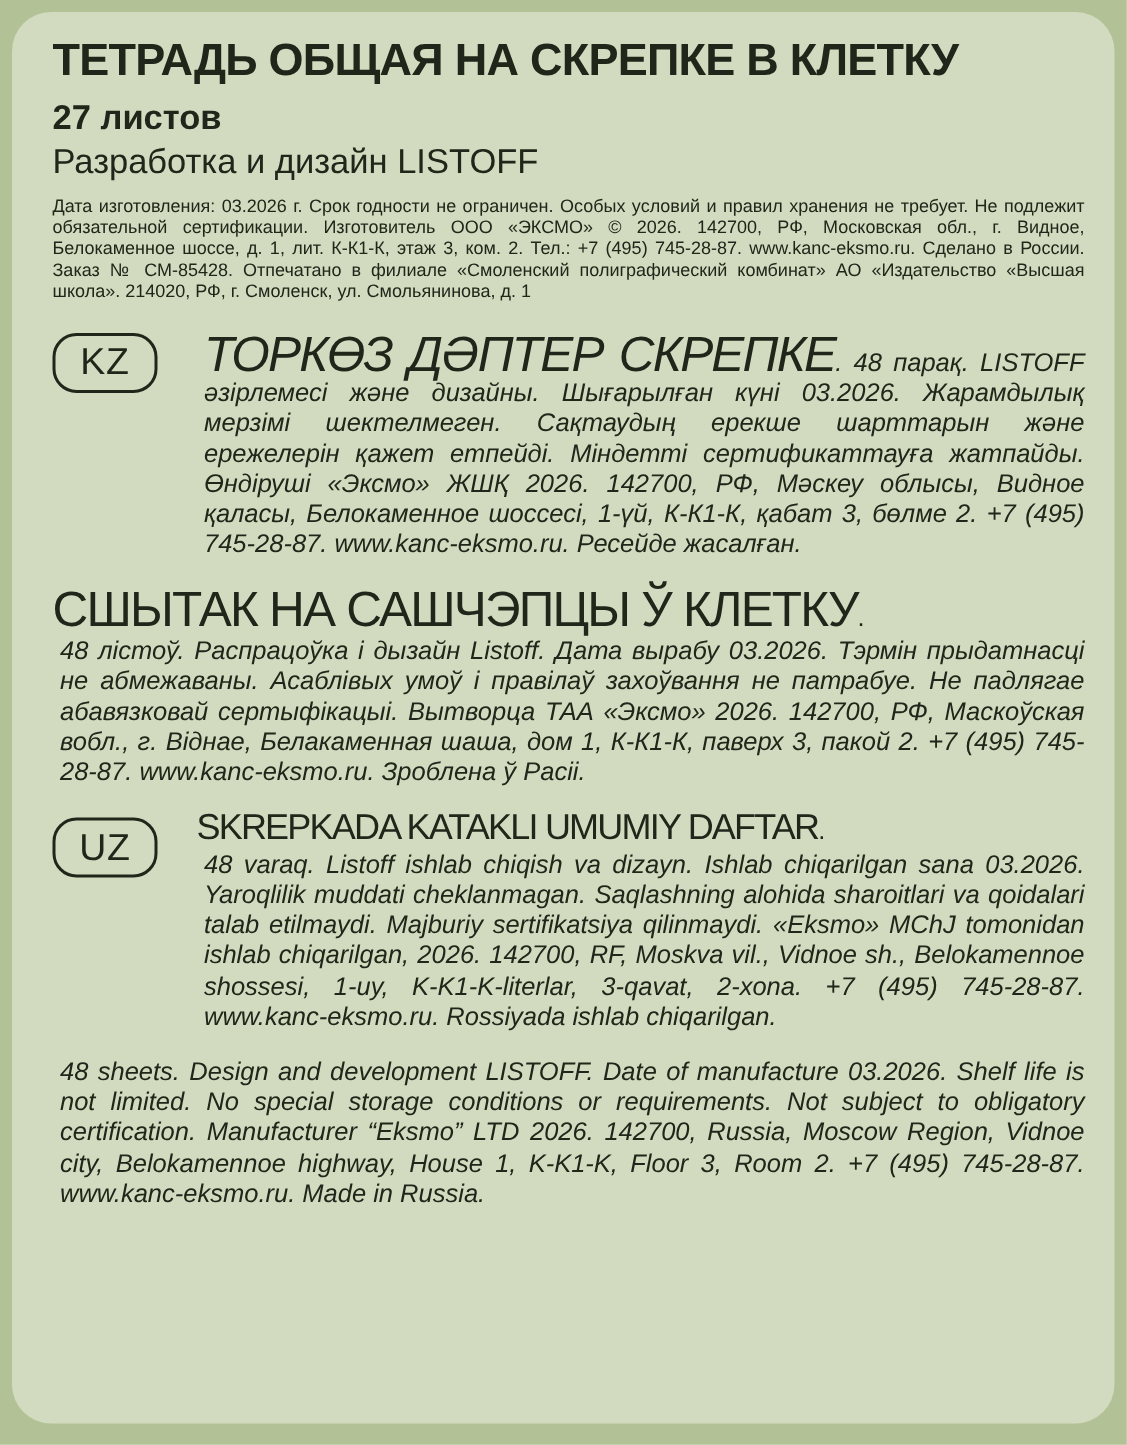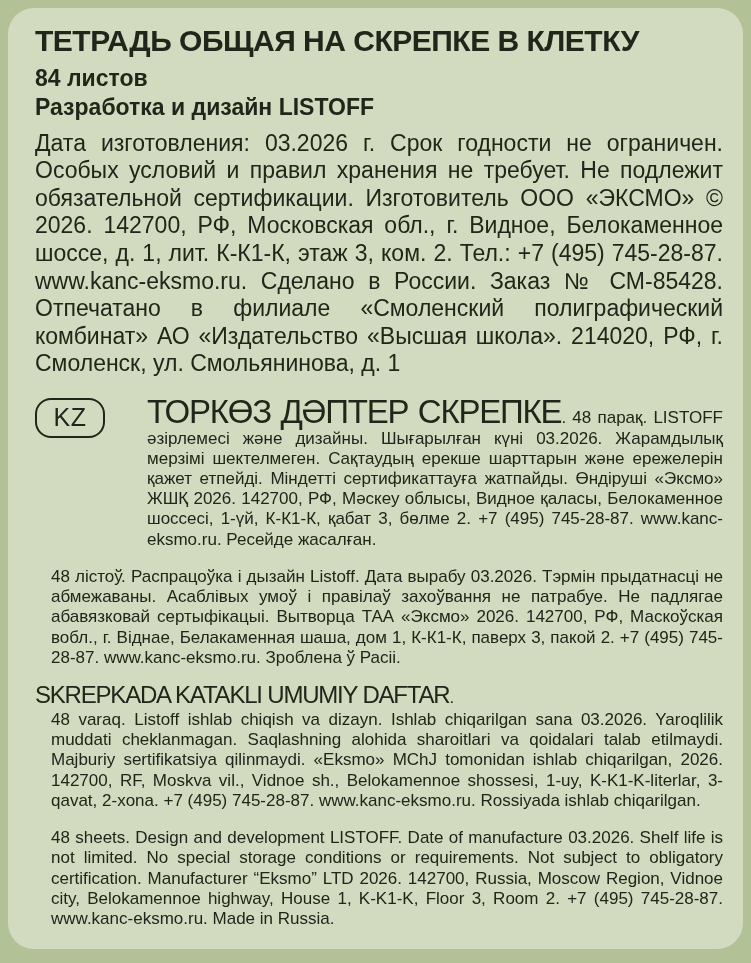--- a/index.html
+++ b/index.html
@@ -33,26 +33,26 @@
     line-height: 1.1;
   }
   .sheets {
     font-size: 23px;
     font-weight: bold;
     margin-top: 9px;
     line-height: 1.1;
   }
   .design {
     font-size: 23px;
-    font-weight: bold;
+    font-weight: normal;
     margin-top: 4px;
     line-height: 1.1;
   }
   .info {
-    font-size: 23px;
+    font-size: 12px;
     line-height: 1.2;
     text-align: justify;
     margin-top: 9px;
   }
   .section {
     display: flex;
     align-items: flex-start;
     margin-top: 15px;
   }
   .badge-col {
@@ -86,52 +86,59 @@
     font-size: 24px;
   }
   .dot {
     font-size: 17px;
     letter-spacing: 0;
   }
   .sec-body {
     font-size: 17px;
     line-height: 1.19;
     text-align: justify;
-    margin: 2px 0 0 16px;
+    margin: 2px 0 0 5px;
+    font-style: italic;
   }
   p { margin: 0; }
 </style>
 </head>
 <body>
 
 <div class="card">
 
   <div class="title">ТЕТРАДЬ ОБЩАЯ НА СКРЕПКЕ В КЛЕТКУ</div>
-  <div class="sheets">84 листов</div>
+  <div class="sheets">27 листов</div>
   <div class="design">Разработка и дизайн LISTOFF</div>
   <p class="info">Дата изготовления: 03.2026 г. Срок годности не ограничен. Особых условий и правил хранения не требует. Не подлежит обязательной сертификации. Изготовитель ООО «ЭКСМО» © 2026. 142700, РФ, Московская обл., г. Видное, Белокаменное шоссе, д. 1, лит. К-К1-К, этаж 3, ком. 2. Тел.: +7 (495) 745-28-87. www.kanc-eksmo.ru. Сделано в России. Заказ № СМ-85428. Отпечатано в филиале «Смоленский полиграфический комбинат» АО «Издательство «Высшая школа». 214020, РФ, г. Смоленск, ул. Смольянинова, д. 1</p>
 
   <div class="section">
     <div class="badge-col">
       <div class="badge">
         <span>KZ</span>
       </div>
     </div>
     <div class="sec-content">
       <p class="sec-body"><span class="sec-heading">ТОРКӨЗ ДӘПТЕР СКРЕПКЕ</span><span class="dot">.</span> <span>48 парақ. LISTOFF әзірлемесі және дизайны. Шығарылған күні 03.2026. Жарамдылық мерзімі шектелмеген. Сақтаудың ерекше шарттарын және ережелерін қажет етпейді. Міндетті сертификаттауға жатпайды. Өндіруші «Эксмо» ЖШҚ 2026. 142700, РФ, Мәскеу облысы, Видное қаласы, Белокаменное шоссесі, 1-үй, К-К1-К, қабат 3, бөлме 2. +7 (495) 745-28-87. www.kanc-eksmo.ru. Ресейде жасалған.</span></p>
     </div>
   </div>
 
   <div class="section">
     <div class="sec-content">
+      <div><span class="sec-heading">СШЫТАК НА САШЧЭПЦЫ Ў КЛЕТКУ</span><span class="dot">.</span></div>
       <p class="sec-body">48 лістоў. Распрацоўка і дызайн Listoff. Дата вырабу 03.2026. Тэрмін прыдатнасці не абмежаваны. Асаблівых умоў і правілаў захоўвання не патрабуе. Не падлягае абавязковай сертыфікацыі. Вытворца ТАА «Эксмо» 2026. 142700, РФ, Маскоўская вобл., г. Віднае, Белакаменная шаша, дом 1, К-К1-К, паверх 3, пакой 2. +7 (495) 745-28-87. www.kanc-eksmo.ru. Зроблена ў Расіі.</p>
     </div>
   </div>
 
   <div class="section">
+    <div class="badge-col">
+      <div class="badge">
+        <span>UZ</span>
+      </div>
+    </div>
     <div class="sec-content">
       <div><span class="sec-heading smaller">SKREPKADA KATAKLI UMUMIY DAFTAR</span><span class="dot">.</span></div>
       <p class="sec-body">48 varaq. Listoff ishlab chiqish va dizayn. Ishlab chiqarilgan sana 03.2026. Yaroqlilik muddati cheklanmagan. Saqlashning alohida sharoitlari va qoidalari talab etilmaydi. Majburiy sertifikatsiya qilinmaydi. «Eksmo» MChJ tomonidan ishlab chiqarilgan, 2026. 142700, RF, Moskva vil., Vidnoe sh., Belokamennoe shossesi, 1-uy, K-K1-K-literlar, 3-qavat, 2-xona. +7 (495) 745-28-87. www.kanc-eksmo.ru. Rossiyada ishlab chiqarilgan.</p>
     </div>
   </div>
 
   <div class="section">
     <div class="sec-content">
       <p class="sec-body">48 sheets. Design and development LISTOFF. Date of manufacture 03.2026. Shelf life is not limited. No special storage conditions or requirements. Not subject to obligatory certification. Manufacturer “Eksmo” LTD 2026. 142700, Russia, Moscow Region, Vidnoe city, Belokamennoe highway, House 1, K-K1-K, Floor 3, Room 2. +7 (495) 745-28-87. www.kanc-eksmo.ru. Made in Russia.</p>
     </div>

